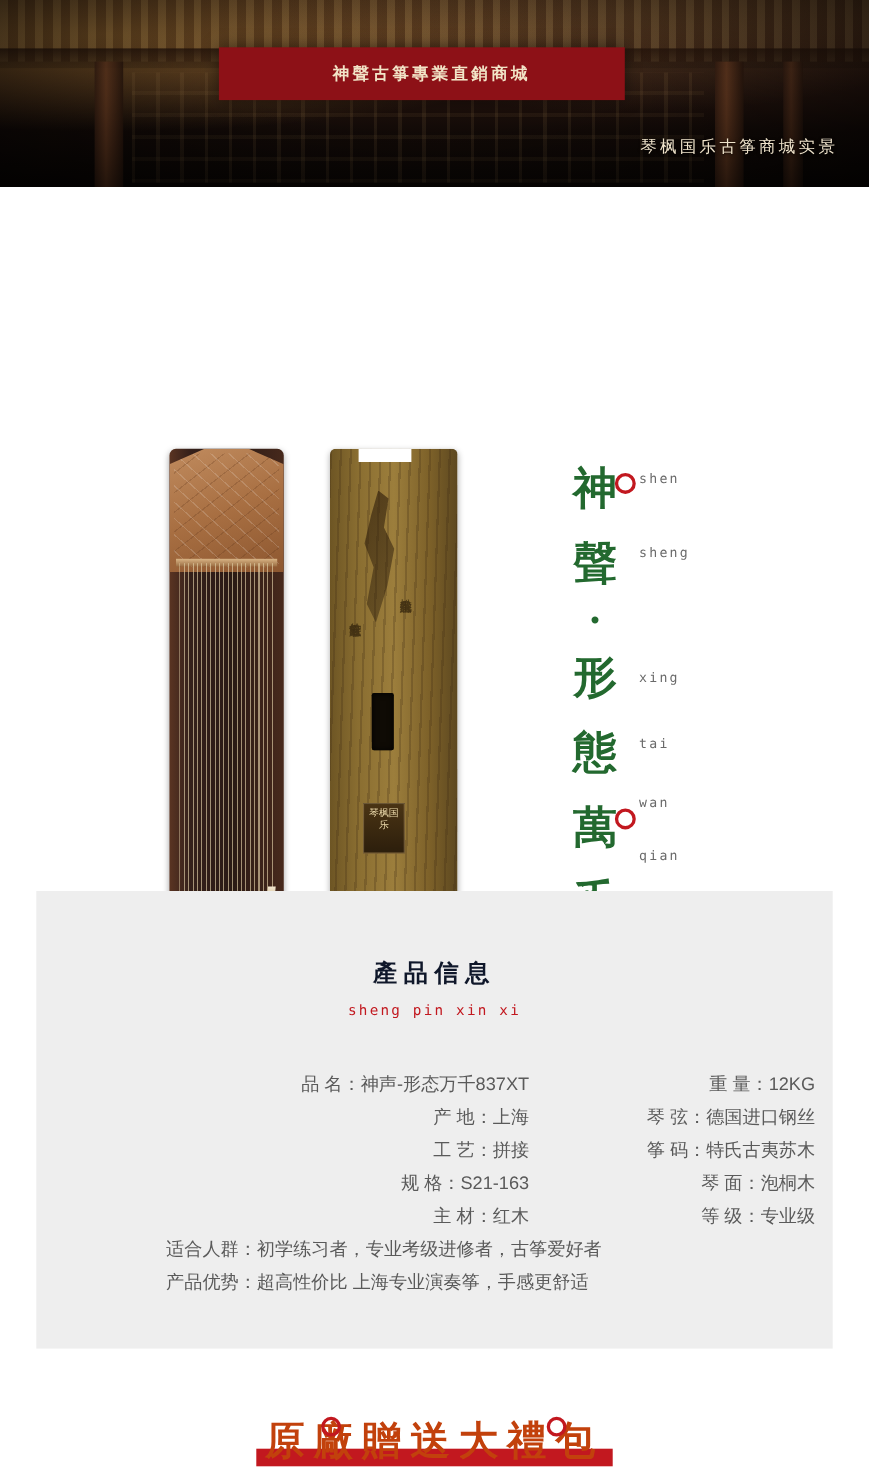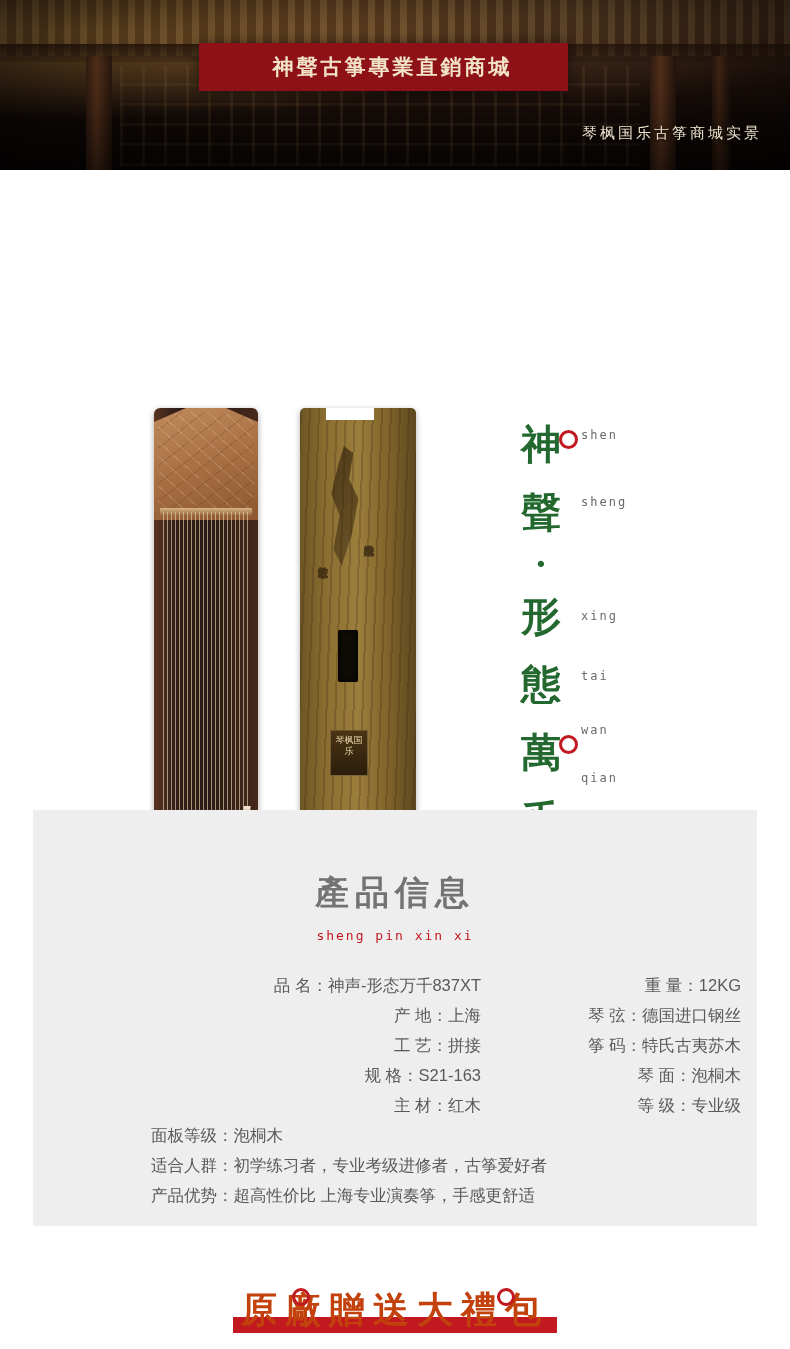--- a/index.html
+++ b/index.html
@@ -80,21 +80,21 @@
     background: #8d1117;
     display: flex;
     align-items: center;
     justify-content: center;
     box-shadow: 0 0 14px rgba(0,0,0,.5);
   }
   .hero-title-plate span {
     color: #f2e4c7;
     font-family: "DejaVu Serif", serif;
     font-weight: bold;
-    font-size: 21px;
+    font-size: 15px;
     letter-spacing: 3px;
     white-space: nowrap;
     margin-left: 18px;
   }
   .hero-caption {
     position: absolute;
     right: 28px; top: 124px;
     color: #efe3cb;
     font-family: "DejaVu Serif", serif;
     font-size: 15px;
@@ -324,24 +324,24 @@
     background: #eeeeee;
   }
   .info-title-wrap {
     position: absolute;
     left: 0; right: 0; top: 60px;
     text-align: center;
   }
   .info-title {
     position: relative;
     display: inline-block;
-    color: #737373;
+    color: #0f172a;
     font-family: "DejaVu Serif", serif;
     font-weight: bold;
-    font-size: 34px;
+    font-size: 22px;
     letter-spacing: 6px;
     padding: 0 6px;
   }
   .info-title::after {
     content: "";
     position: absolute;
     left: -4px; right: -4px; bottom: -2px;
     height: 14px;
     background: #c2181f;
     z-index: -1;
@@ -527,21 +527,20 @@
         <div class="spec-cell right">筝 码：特氏古夷苏木</div>
       </div>
       <div class="spec-row">
         <div class="spec-cell left">规 格：S21-163</div>
         <div class="spec-cell right">琴 面：泡桐木</div>
       </div>
       <div class="spec-row">
         <div class="spec-cell left">主 材：红木</div>
         <div class="spec-cell right">等 级：专业级</div>
       </div>
-      <div class="spec-wide">面板等级：泡桐木</div>
       <div class="spec-wide">适合人群：初学练习者，专业考级进修者，古筝爱好者</div>
       <div class="spec-wide">产品优势：超高性价比 上海专业演奏筝，手感更舒适</div>
     </div>
 </div>
 
 <div class="gift-wrap">
   <div class="gift-title">原廠贈送大禮包</div>
 </div>
 <span class="gift-pin g1"></span>
 <span class="gift-pin g2"></span>

